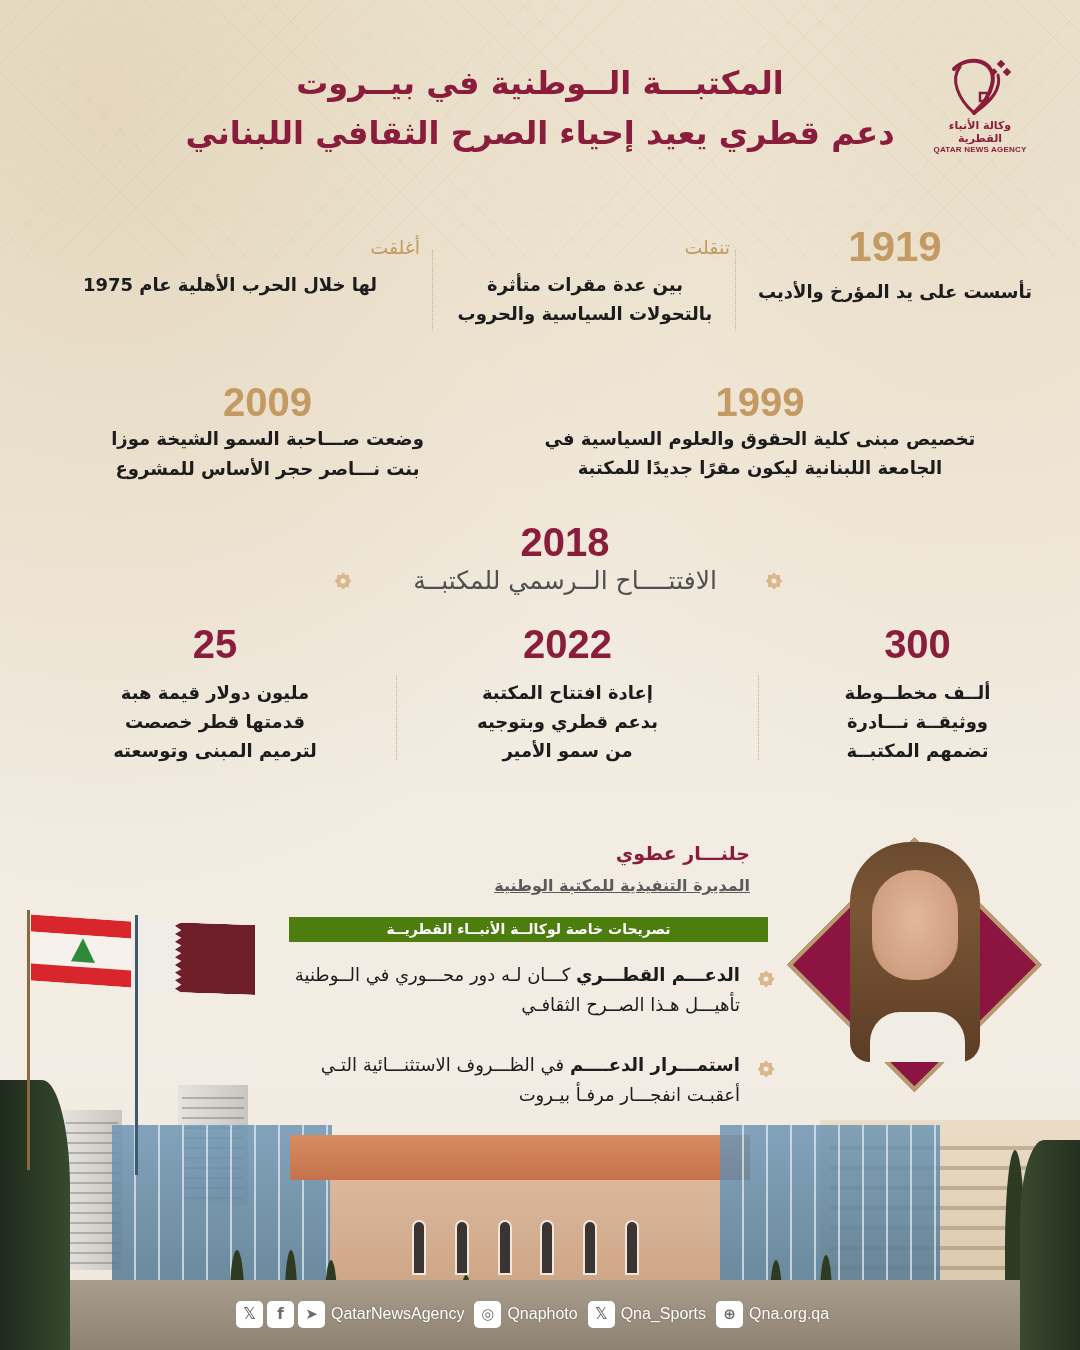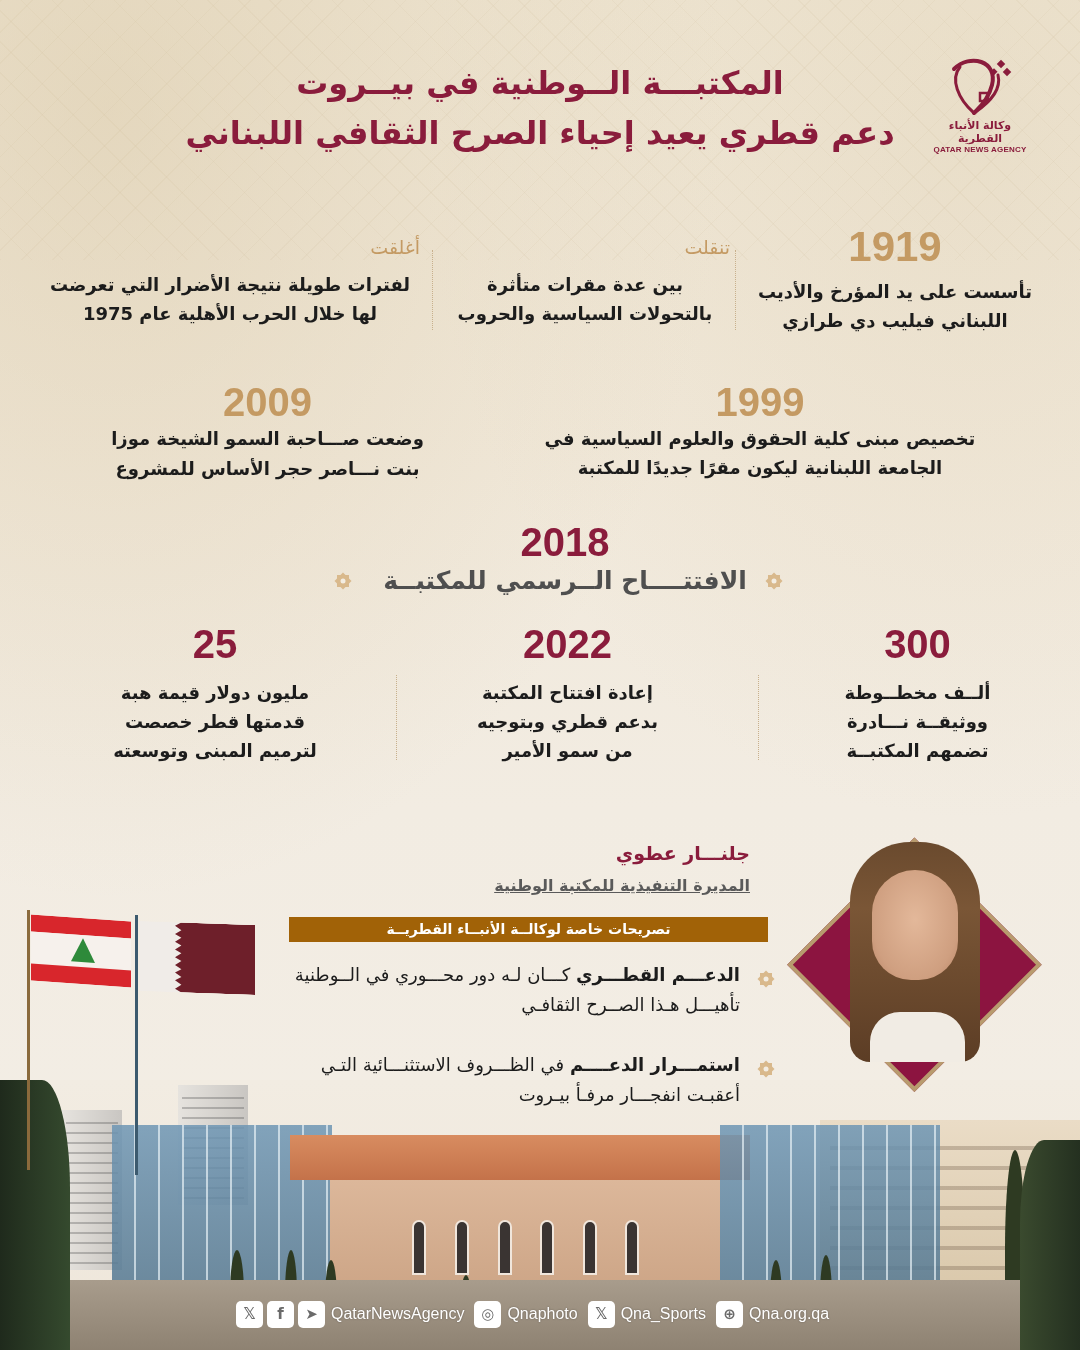--- a/index.html
+++ b/index.html
@@ -37,29 +37,29 @@
     .logo .en { color: #8a1c3c; font-size: 8px; font-weight: 700; font-family: "Liberation Sans", sans-serif; direction: ltr; letter-spacing: 0.2px; }
 
     
     .col { position: absolute; text-align: center; }
     .year-gold { color: #c49a63; font-weight: 700; font-size: 40px; line-height: 44px; font-family: "Liberation Sans", sans-serif; }
     .label-gold { color: #c49a63; font-weight: 400; font-size: 19px; line-height: 30px; text-align: right; }
     .body-text { color: #1c1c1c; font-size: 18px; line-height: 29px; font-weight: 700; }
     .vsep { position: absolute; width: 0; border-left: 1.5px dotted #c8b08c; }
 
     .year-maroon { color: #8a1c3c; font-weight: 700; font-size: 40px; line-height: 44px; font-family: "Liberation Sans", sans-serif; }
-    .sub-heading { color: #4f4f4f; font-weight: 700; font-size: 25px; line-height: 34px; }
+    .sub-heading { color: #4f4f4f; font-weight: 400; font-size: 25px; line-height: 34px; }
     .rosette { position: absolute; width: 22px; height: 22px; }
 
     
     .person-name { position: absolute; right: 330px; top: 842px; color: #8a1c3c; font-weight: 700; font-size: 19px; }
     .person-role { position: absolute; right: 330px; top: 876px; color: #5a5a5a; font-weight: 700; font-size: 16px; text-decoration: underline; }
     .banner {
       position: absolute; left: 289px; top: 917px; width: 479px; height: 25px;
-      background: #a16207; color: #fff; font-weight: 700; font-size: 14px;
+      background: #4d7c0f; color: #fff; font-weight: 700; font-size: 14px;
       text-align: center; line-height: 25px;
     }
     .quote { position: absolute; right: 340px; color: #1c1c1c; font-size: 18px; line-height: 30px; font-weight: 400; text-align: right; width: 460px; }
     .quote b { font-weight: 700; }
 
     .portrait-wrap { position: absolute; left: 805px; top: 840px; width: 220px; height: 230px; }
     .diamond {
       position: absolute; left: 18px; top: 22px; width: 180px; height: 180px;
       transform: rotate(45deg) translate(10px, 8px);
       background: #8c1440; border: 4px solid #b89b6e;
@@ -132,36 +132,34 @@
     <rect x="40" y="38" width="8" height="8" fill="none" stroke="#8a1c3c" stroke-width="2.5"></rect>
   </svg>
   <div class="ar">وكالة الأنباء القطرية</div>
   <div class="en">QATAR NEWS AGENCY</div>
 </div>
 
 <div class="col" style="left:745px; top:225px; width:300px;">
   <div class="year-gold" style="font-size:42px;">1919</div>
   <div style="height:8px"></div>
   <div class="body-text">تأسست على يد المؤرخ والأديب</div>
-  <div class="body-text">اللبناني فيليب دي طرازي</div>
 </div>
 <div class="vsep" style="left:735px; top:250px; height:80px;"></div>
 
 <div class="col" style="left:440px; top:232px; width:290px;">
   <div class="label-gold">تنقلت</div>
   <div style="height:8px"></div>
   <div class="body-text">بين عدة مقرات متأثرة</div>
   <div class="body-text">بالتحولات السياسية والحروب</div>
 </div>
 <div class="vsep" style="left:432px; top:250px; height:80px;"></div>
 
 <div class="col" style="left:40px; top:232px; width:380px;">
   <div class="label-gold">أغلقت</div>
   <div style="height:8px"></div>
-  <div class="body-text">لفترات طويلة نتيجة الأضرار التي تعرضت</div>
   <div class="body-text">لها خلال الحرب الأهلية عام 1975</div>
 </div>
 
 <div class="col" style="left:520px; top:380px; width:480px;">
   <div class="year-gold">1999</div>
   <div class="body-text">تخصيص مبنى كلية الحقوق والعلوم السياسية في</div>
   <div class="body-text">الجامعة اللبنانية ليكون مقرًا جديدًا للمكتبة</div>
 </div>
 
 <div class="col" style="left:80px; top:380px; width:375px;">

